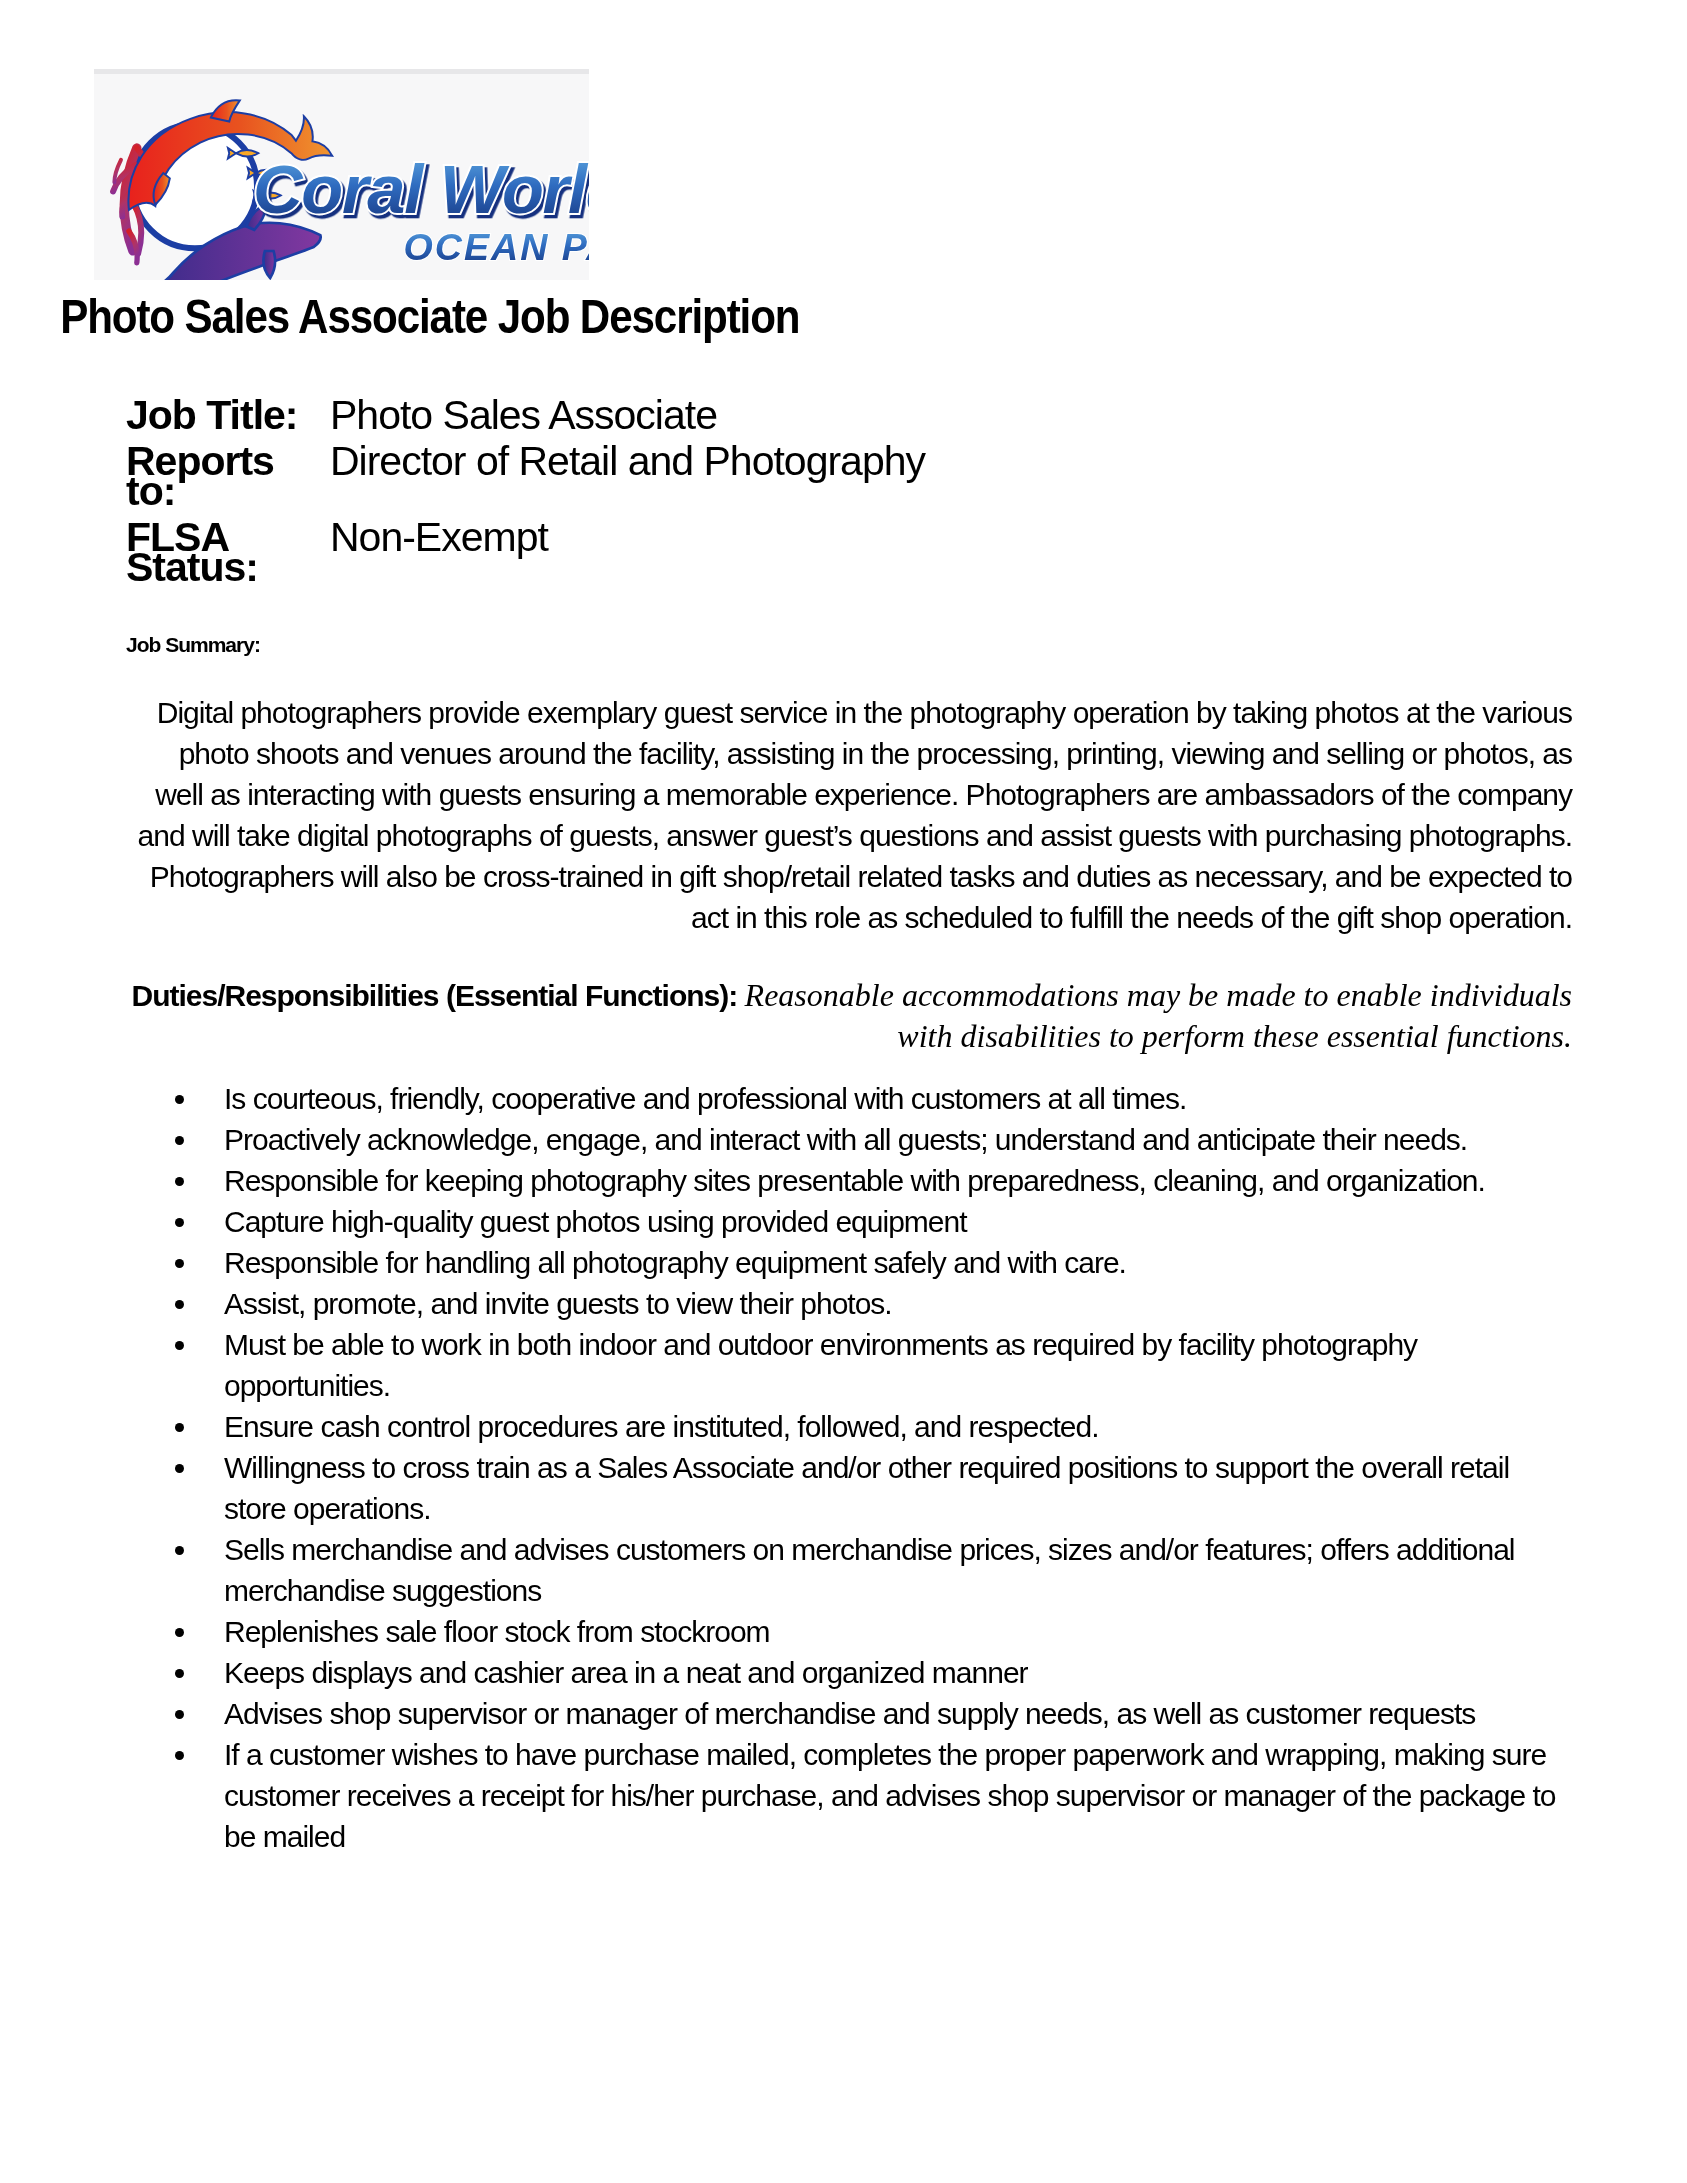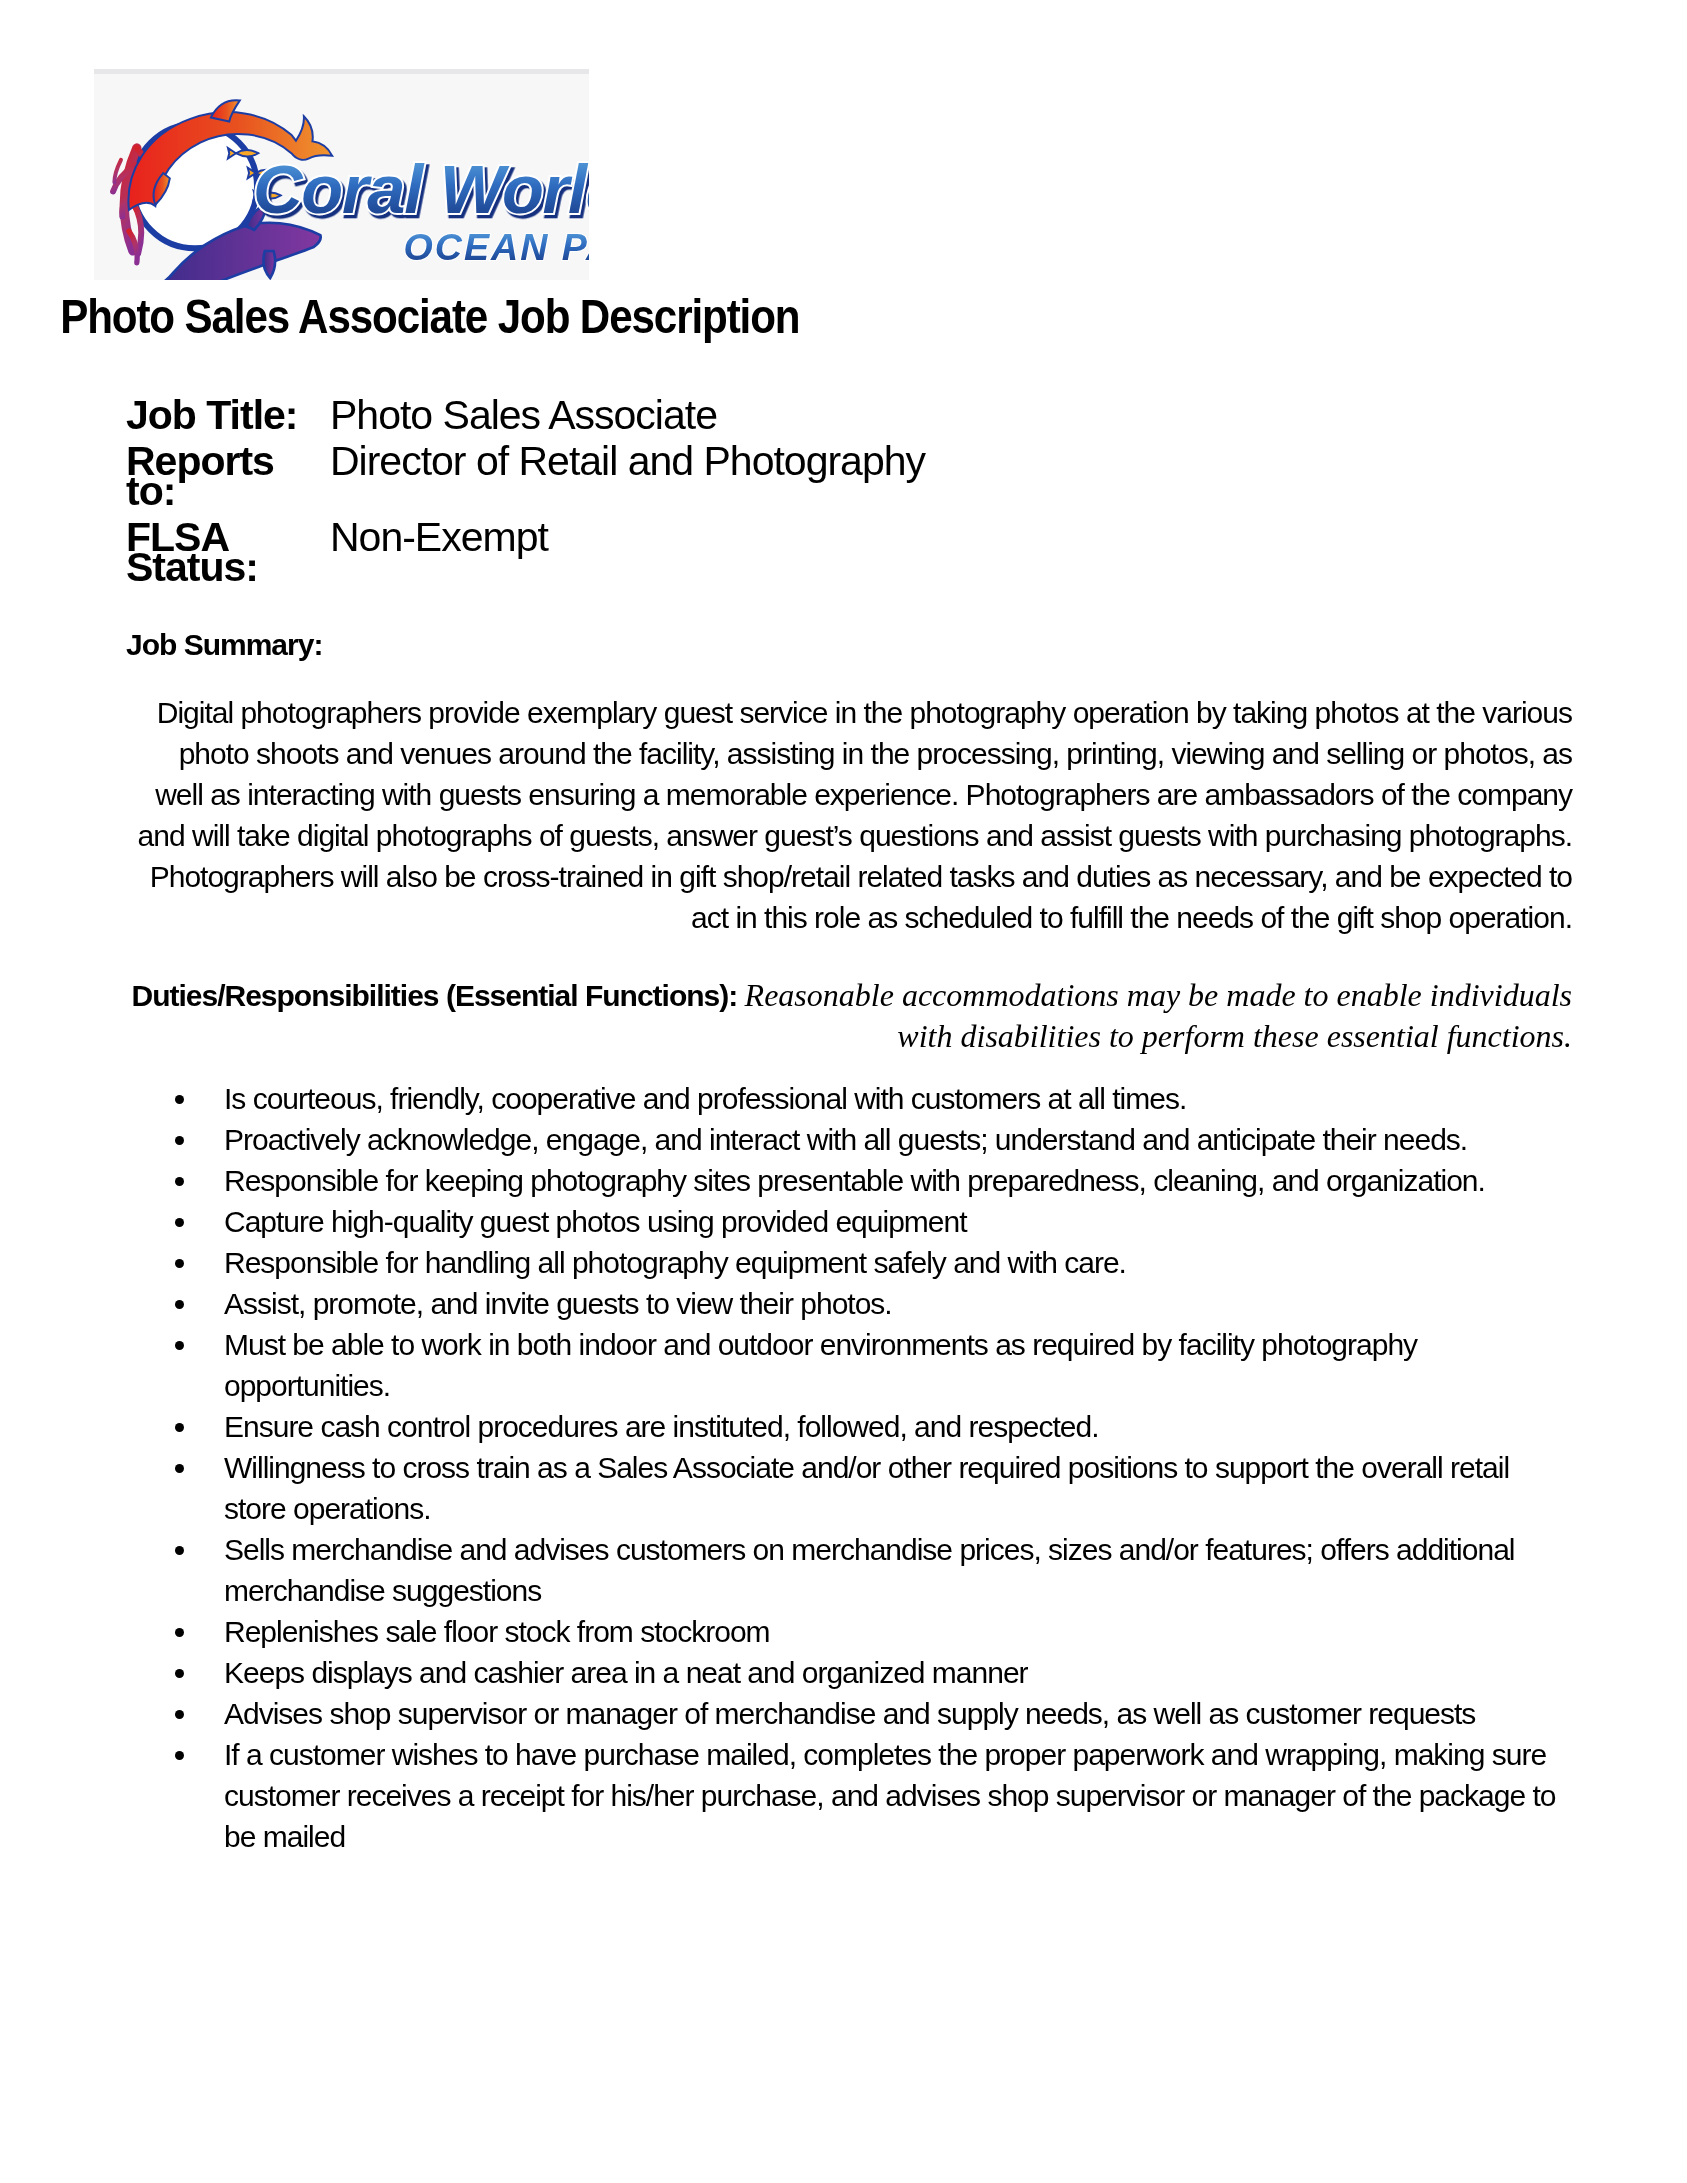--- a/index.html
+++ b/index.html
@@ -32,21 +32,21 @@
   }
 
   
   .details { position:absolute; top:400px; left:126px; width:1442px; }
   .detail-row { display:flex; line-height:30px; margin-bottom:16px; font-size:41px; letter-spacing:-1px; }
   .detail-label { width:204px; font-weight:bold; flex:none; }
   .detail-value { flex:1; }
 
   
   .section-heading {
-    position:absolute; left:126px; margin:0; font-size:30px; font-weight:bold;
+    position:absolute; left:126px; margin:0; font-size:21px; font-weight:bold;
     letter-spacing:-1px; line-height:30px;
   }
   .heading-summary { top:630px; }
 
   .body-para {
     position:absolute; left:126px; width:1446px; margin:0;
     font-size:30px; letter-spacing:-1px; line-height:41px; text-align:right;
   }
   .para-summary { top:692px; }
 

